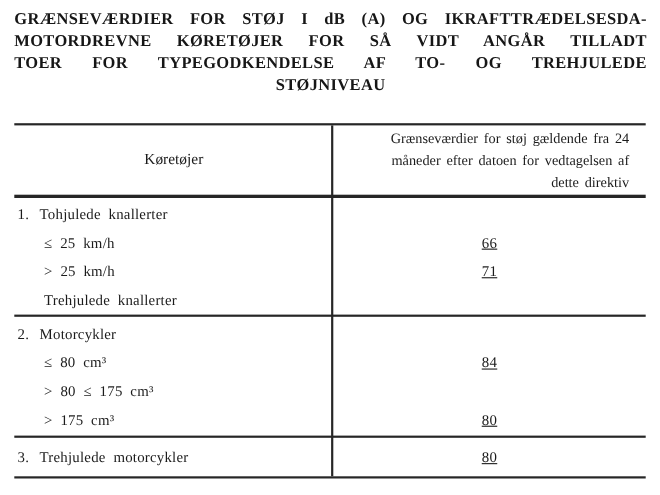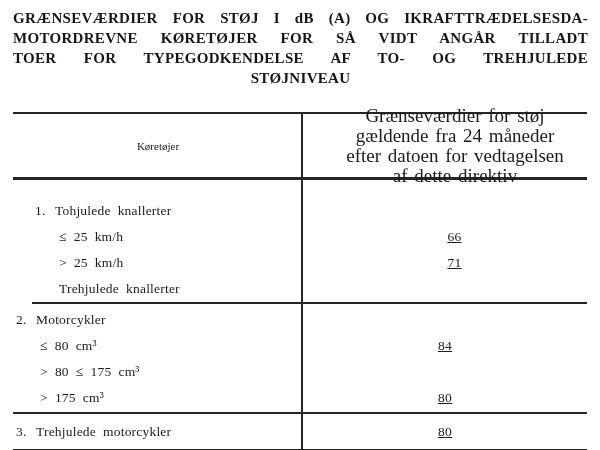--- a/index.html
+++ b/index.html
@@ -25,30 +25,30 @@
   .limits-table {
     position: absolute; left: 13px; top: 112px; width: 574px;
     border-top: 2px solid #262626; border-bottom: 2px solid #262626;
     box-sizing: border-box; font-size: 13.5px; color: #1b1b1b;
   }
   .vline { position: absolute; left: 288px; top: 0; bottom: 0; width: 2px; background: #262626; }
 
   .thead { display: flex; height: 63px; border-bottom: 3px solid #262626; }
   .th-left {
     width: 290px; display: flex; align-items: center; justify-content: center;
-    font-size: 11px; word-spacing: 2px;
+    font-size: 14px; word-spacing: 2px;
   }
   .th-right {
     flex: 1; display: flex; align-items: center; justify-content: center;
-    text-align: center; font-size: 19px; line-height: 20px;
+    text-align: right; font-size: 13px; line-height: 20px;
     padding: 0 15px; word-spacing: 2px; margin-left: 20px;
   }
 
   .section { border-bottom: 2px solid #262626; }
-  .section-1 { padding-top: 18px; margin-left: 19px; }
+  .section-1 { padding-top: 2px; }
   .section-2 { padding-top: 3px; padding-bottom: 1px; }
   .section-3 { border-bottom: none; height: 35px; display: flex; align-items: center; }
   .section-3 .trow { width: 100%; }
 
   .trow { display: flex; line-height: 26px; }
   .cell-left { width: 290px; box-sizing: border-box; word-spacing: 3.5px; letter-spacing: 0.2px; white-space: nowrap; }
   .cell-left.head { padding-left: 3px; }
   .cell-left.sub  { padding-left: 27px; }
   .row-num { display: inline-block; width: 20px; }
   .cell-right { flex: 1; text-align: center; letter-spacing: 0.3px; text-decoration: underline; }

